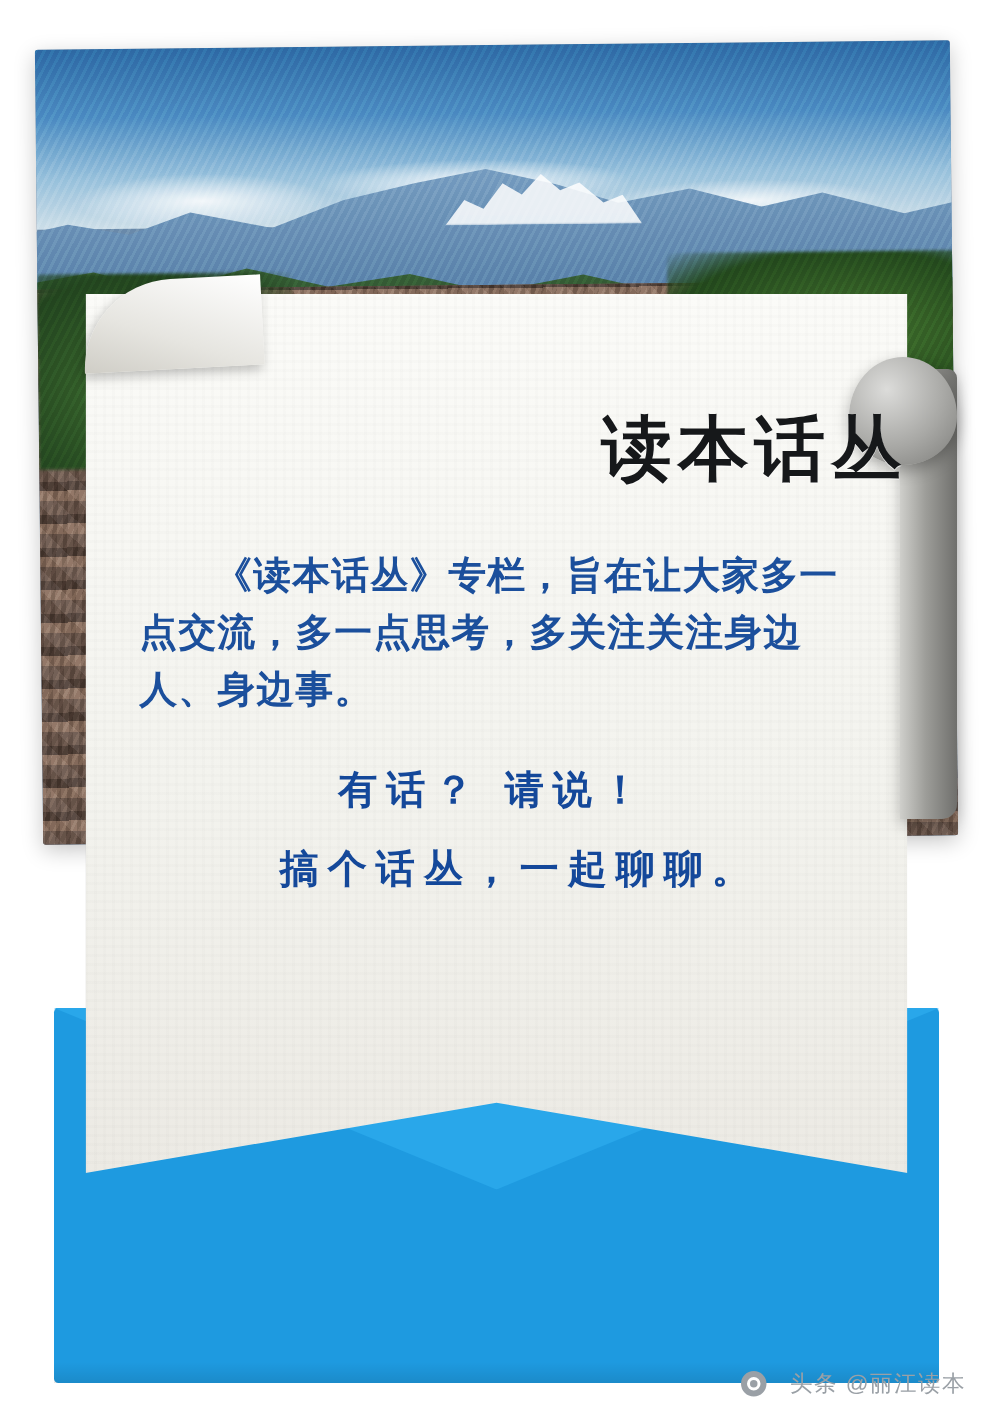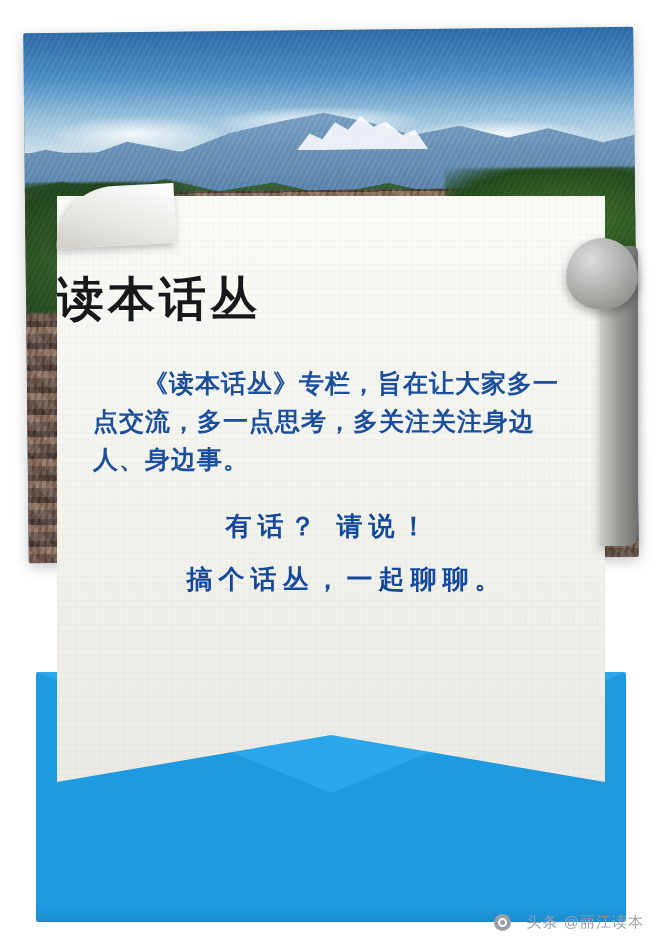--- a/index.html
+++ b/index.html
@@ -182,21 +182,21 @@
   
   .content {
     position: absolute;
     left: 57px;
     top: 196px;
     width: 548px;
     height: 586px;
   }
   .title {
     margin: 72px 0 0 0;
-    text-align: left;
+    text-align: right;
     font-size: 47px;
     letter-spacing: 4px;
     font-weight: bold;
     color: #16181a;
     font-family: "DejaVu Serif", "Liberation Serif", serif;
     text-shadow: 0 1px 0 rgba(255,255,255,0.8);
   }
   .lead {
     margin: 34px 36px 0 36px;
     font-size: 25px;

